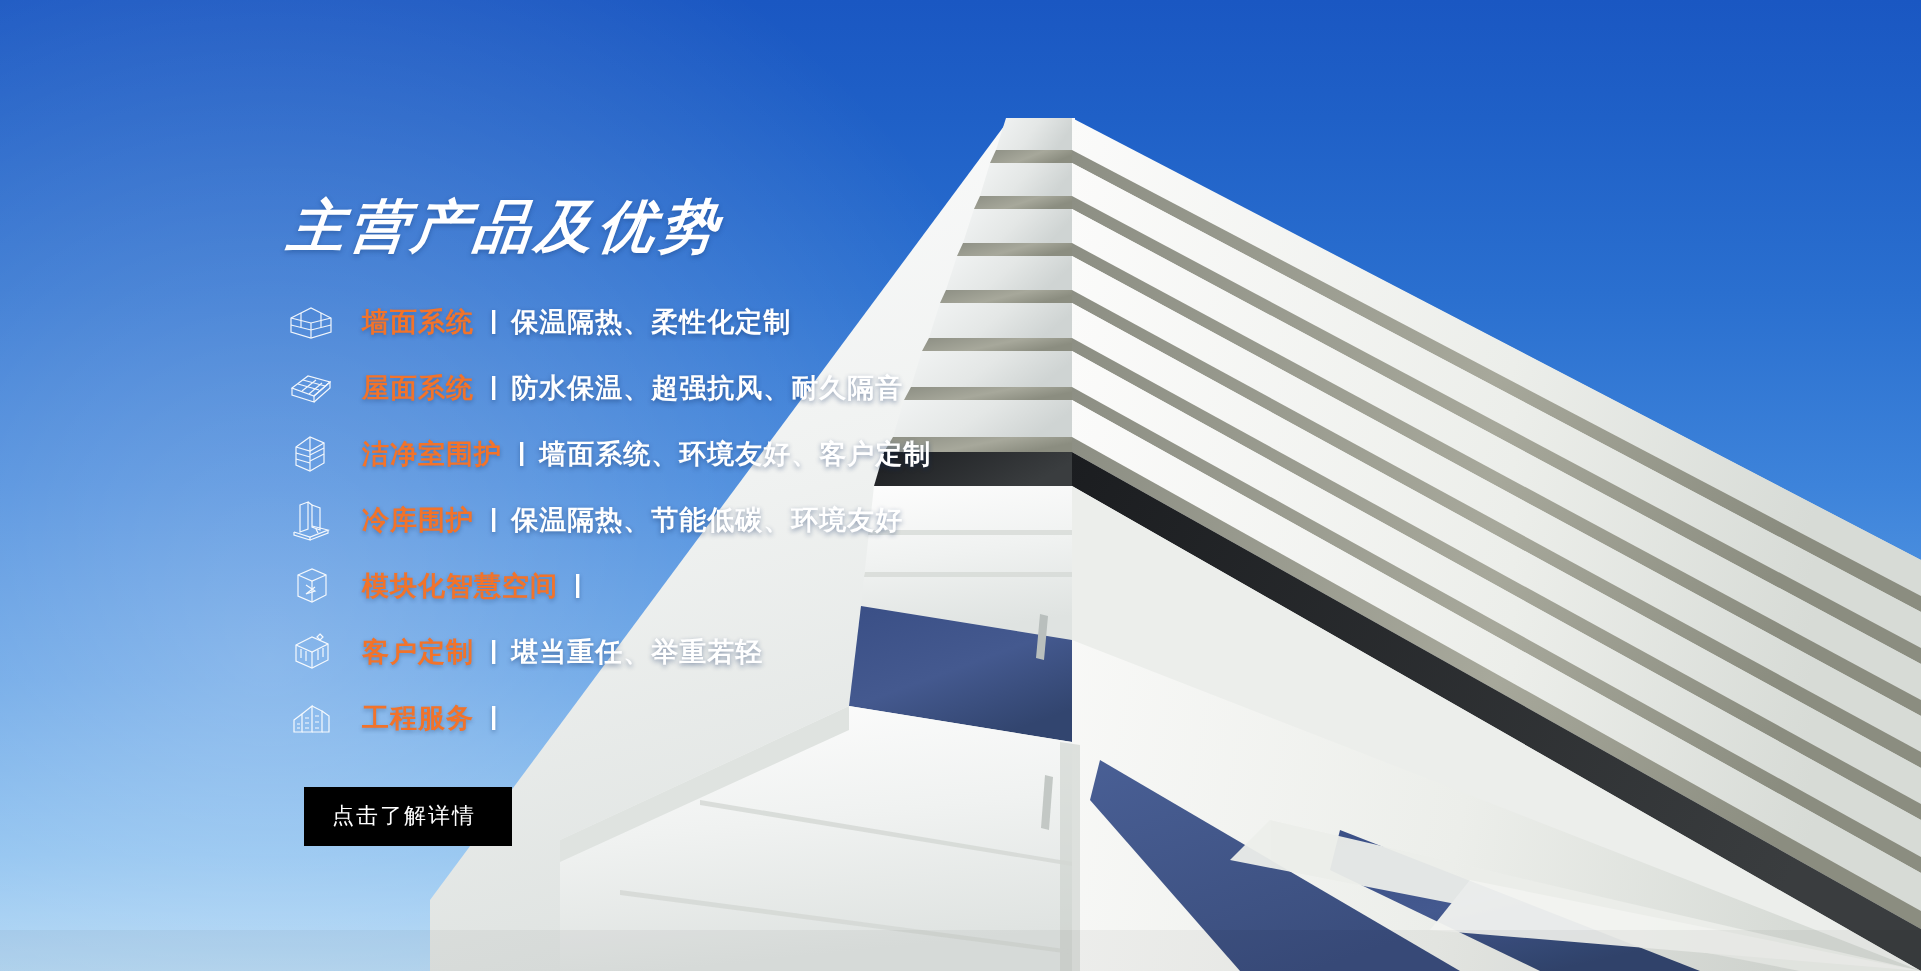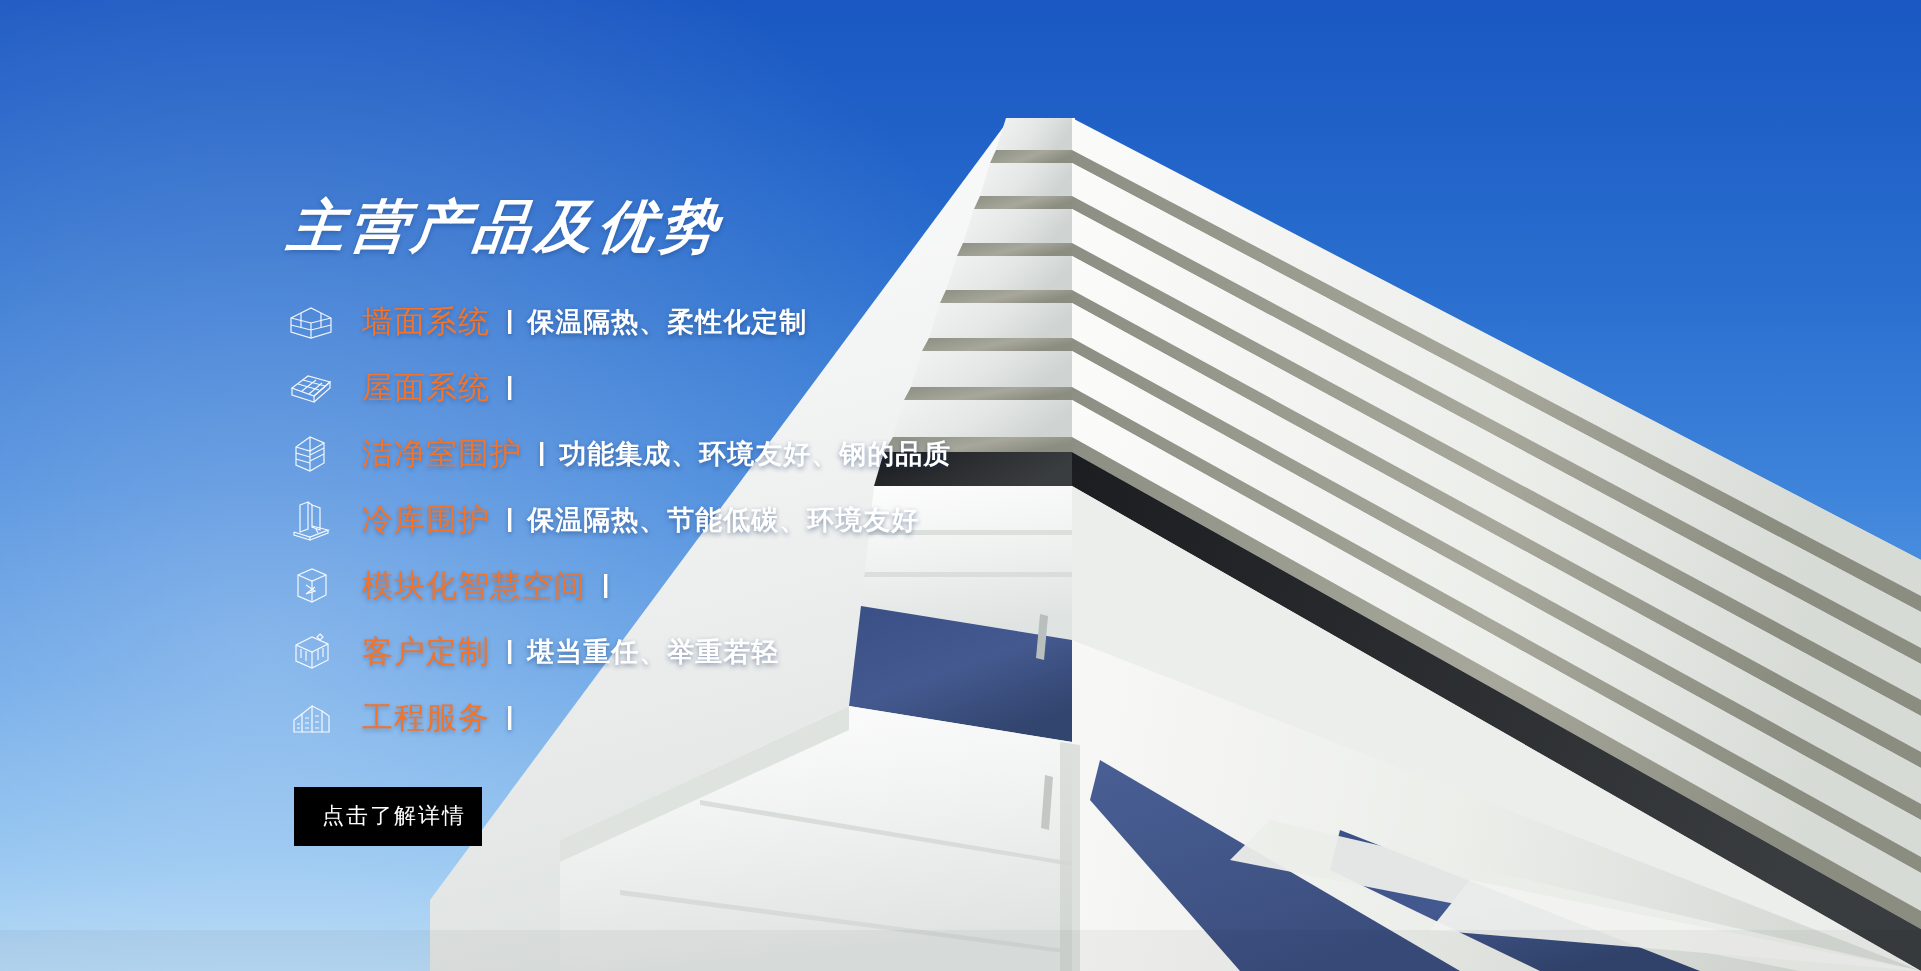--- a/index.html
+++ b/index.html
@@ -72,22 +72,22 @@
     width:46px; height:46px;
     flex:0 0 46px;
     margin-right:28px;
     display:flex; align-items:center; justify-content:center;
     opacity:.92;
   }
   .f-icon svg{ display:block; }
 
   .f-name{
     color:#f2732a;
-    font-size:31px;
-    font-weight:normal;
+    font-size:27px;
+    font-weight:bold;
     letter-spacing:1px;
     white-space:nowrap;
     text-shadow:0 2px 4px rgba(10,40,90,.30);
   }
   .f-sep{
     color:#ffffff;
     font-size:26px;
     font-weight:bold;
     margin:0 14px 0 16px;
     transform:translateY(-2px);
@@ -98,26 +98,26 @@
     font-size:27px;
     letter-spacing:1px;
     white-space:nowrap;
     text-shadow:0 2px 5px rgba(10,40,90,.45);
     font-weight:bold;
   }
 
   .cta{
     display:inline-block;
     margin-top:36px;
-    margin-left:6px;
+    margin-left:16px;
     background:#000000;
     color:#ffffff;
     font-size:22px;
     letter-spacing:2px;
-    padding:14px 16px 15px 28px;
+    padding:14px 36px 15px 28px;
     border:none;
     cursor:pointer;
     font-family:"Liberation Sans","DejaVu Sans",sans-serif;
   }
 </style>
 </head>
 <body>
 
 <div id="stage">
 
@@ -276,37 +276,38 @@
             <path d="M4 20 L4 27 L26 34 L26 28"></path>
             <path d="M26 28 L42 14 L42 20 L26 34"></path>
             <path d="M10 16 L31 22"></path>
             <path d="M15 12 L37 18"></path>
             <path d="M14 23 L28 12"></path>
             <path d="M21 26 L34 15"></path>
           </svg>
         </span>
         <span class="f-name">屋面系统</span>
         <span class="f-sep">|</span>
+        <span class="f-desc">防水保温、超强抗风、耐久隔音</span>
       </li>
 
       <li class="feature">
         <span class="f-icon">
           <svg width="46" height="42" viewBox="0 0 46 42" fill="none" stroke="#ffffff" stroke-width="1.2">
             <path d="M8 14 L22 4 L36 10 L36 30 L22 38 L8 32 Z"></path>
             <path d="M22 4 L22 38"></path>
             <path d="M8 14 L22 18 L36 10"></path>
             <path d="M8 20 L22 24"></path>
             <path d="M8 26 L22 30"></path>
             <path d="M22 22 L36 15"></path>
             <path d="M22 28 L36 21"></path>
           </svg>
         </span>
         <span class="f-name">洁净室围护</span>
         <span class="f-sep">|</span>
-        <span class="f-desc">功能集成、环境友好、钢的品质</span>
+        <span class="f-desc">墙面系统、环境友好、客户定制</span>
       </li>
 
       <li class="feature">
         <span class="f-icon">
           <svg width="46" height="42" viewBox="0 0 46 42" fill="none" stroke="#ffffff" stroke-width="1.2">
             <path d="M12 6 L20 3 L20 30 L12 33 Z"></path>
             <path d="M24 6 L32 9 L32 31 L24 28 Z"></path>
             <path d="M20 3 L24 6"></path>
             <path d="M6 33 L22 38 L40 31 L24 27"></path>
             <path d="M6 33 L6 36 L22 41 L22 38"></path>

